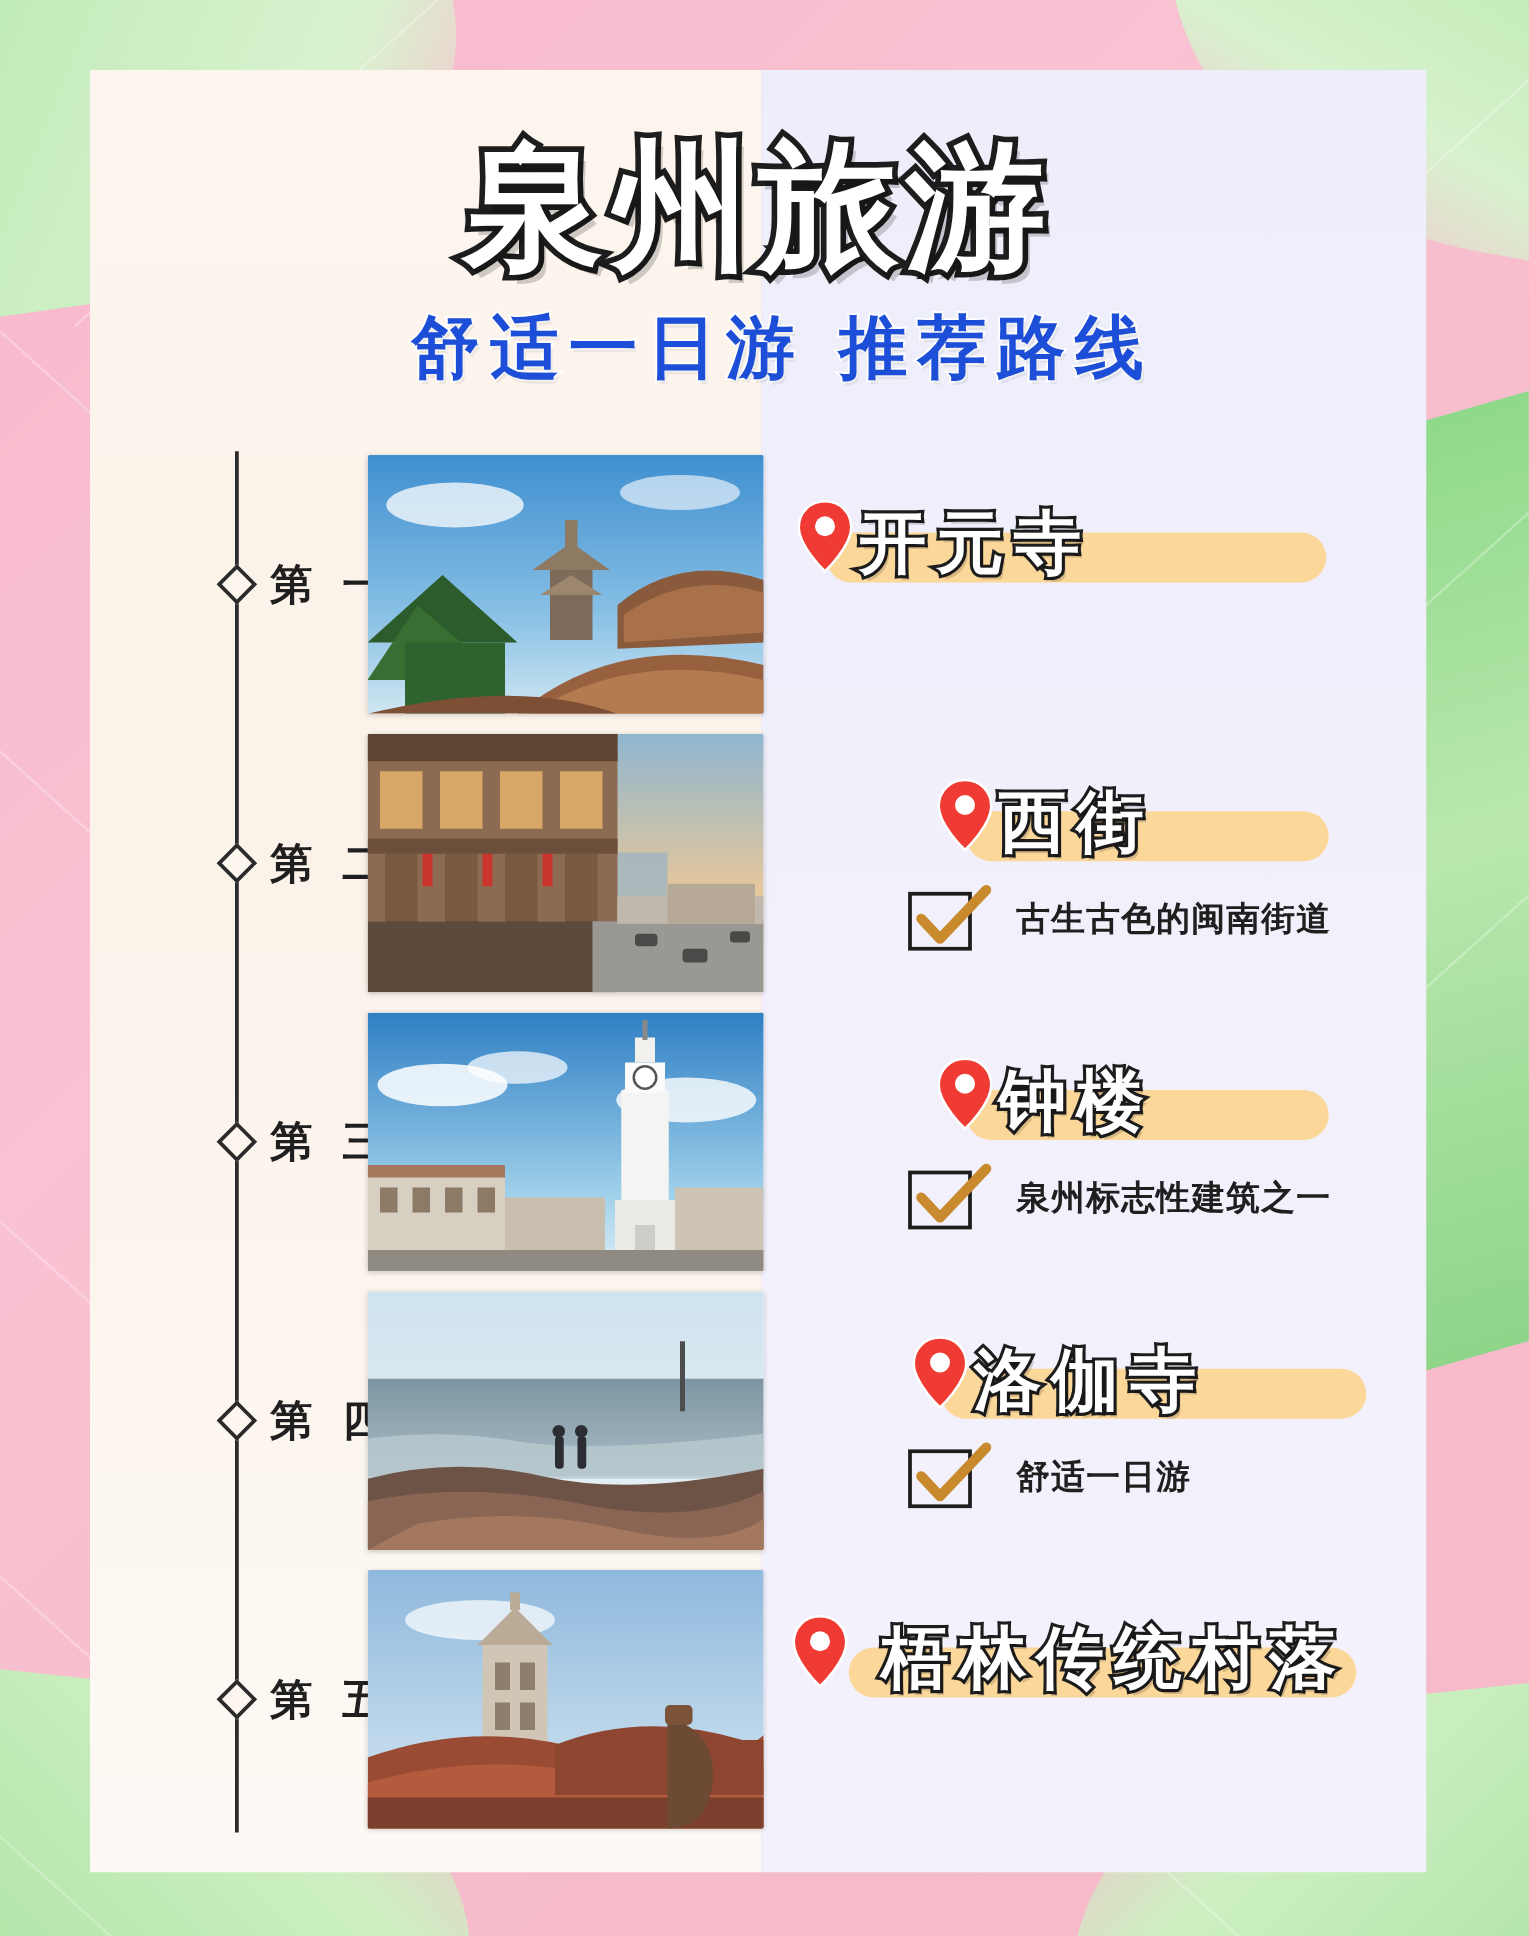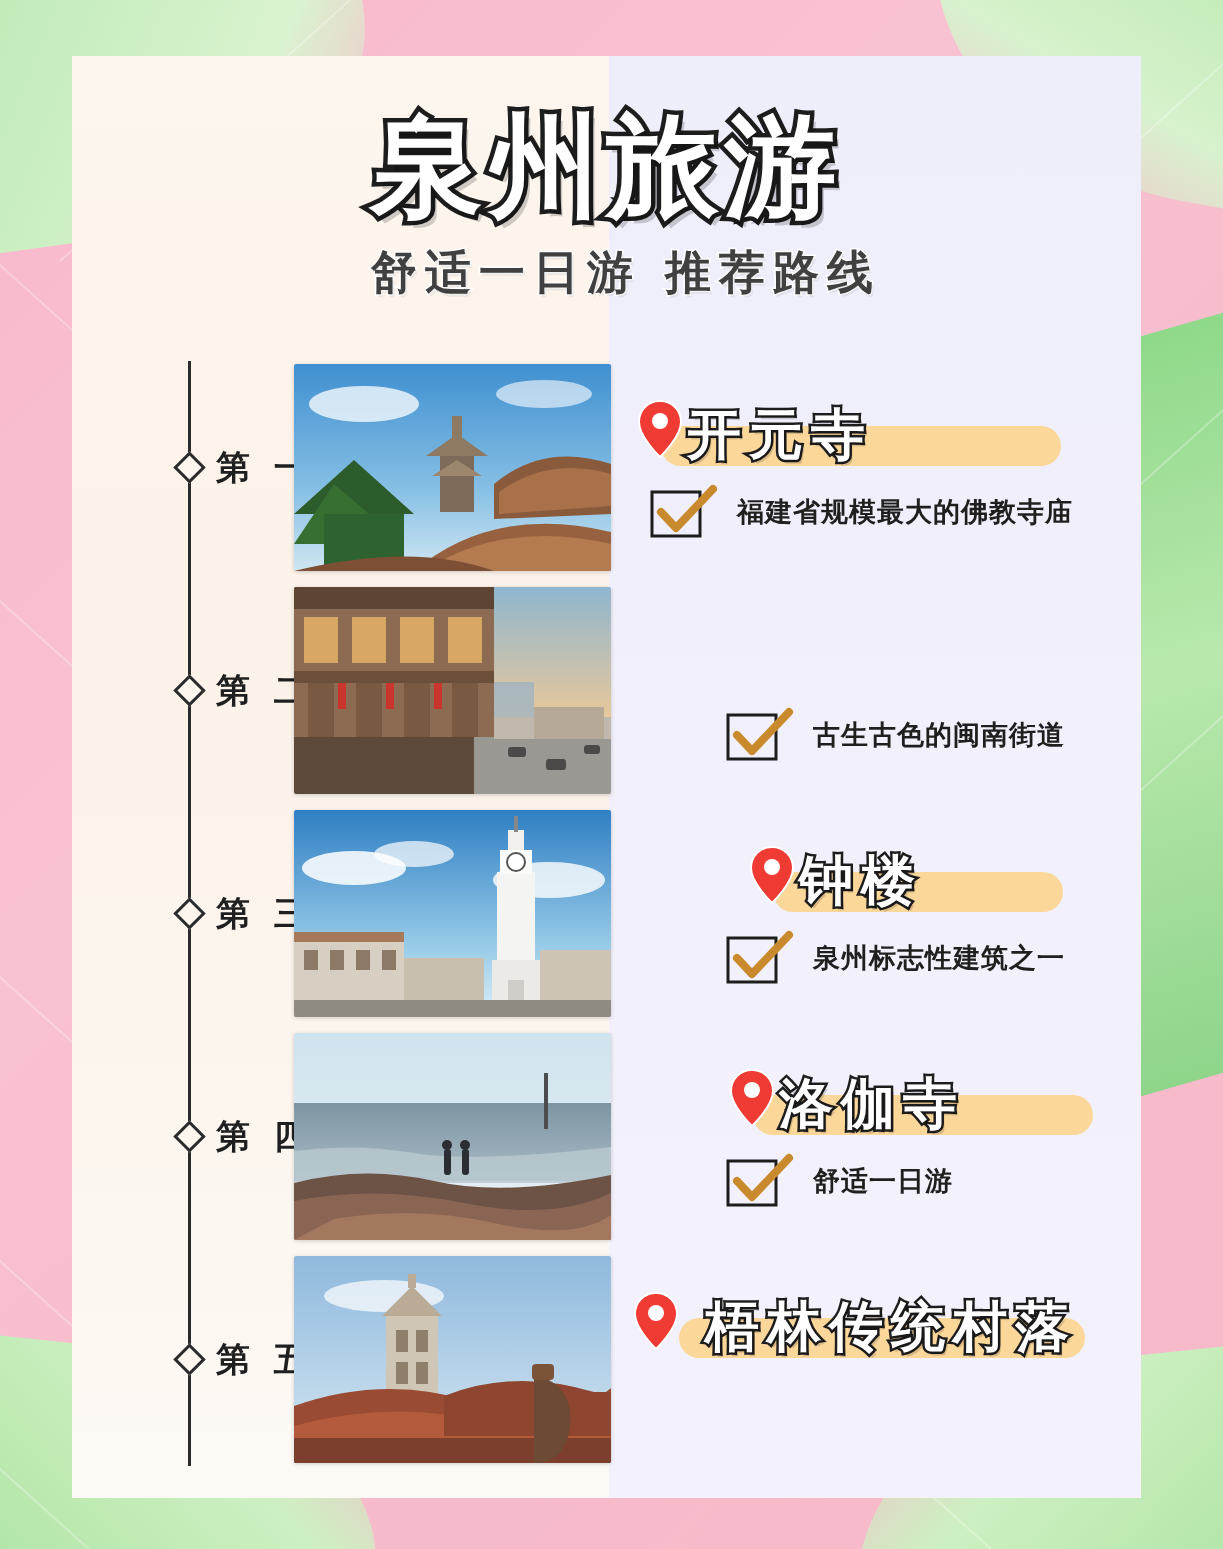--- a/index.html
+++ b/index.html
@@ -90,24 +90,24 @@
     letter-spacing: 6px;
     color: #ffffff;
     -webkit-text-stroke: 9px #1d1d1d;
     paint-order: stroke fill;
     text-shadow: 6px 7px 0 rgba(0,0,0,.18);
     line-height: 1.05;
   }
   .subtitle {
     margin-top: 16px;
     font-family: "DejaVu Sans", "Liberation Sans", sans-serif;
-    font-size: 46px;
+    font-size: 55px;
     font-weight: bold;
     letter-spacing: 8px;
-    color: #404040;
+    color: #1d4ed8;
     -webkit-text-stroke: 3px #ffffff;
     paint-order: stroke fill;
     text-shadow: 2px 3px 0 rgba(0,0,0,.06);
     margin-left: 39px;
   }
 
   
   .timeline-line {
     position: absolute;
     left: 116px; top: 305px;
@@ -462,53 +462,56 @@
           <svg viewBox="0 0 46 60" width="46" height="60" aria-hidden="true">
             <path d="M23 2 C11 2 2 11 2 23 C2 38 23 58 23 58 C23 58 44 38 44 23 C44 11 35 2 23 2 Z" fill="#ef3b33" stroke="#ffffff" stroke-width="2"></path>
             <circle cx="23" cy="22" r="8" fill="#ffffff"></circle>
           </svg>
         </div>
         <div class="place-wrap">
           <div class="highlight" style="width:400px;"></div>
           <div class="place">开元寺</div>
         </div>
       </div>
-      <div class="entry-desc">
-        <div class="checkbox">
-          <svg viewBox="0 0 70 56" width="70" height="56" aria-hidden="true">
-            <rect x="3" y="8" width="48" height="44" fill="none" stroke="#1d1d1d" stroke-width="3"></rect>
-            <path d="M12 28 L27 44 L64 5" fill="none" stroke="#c98a2e" stroke-width="8" stroke-linecap="round" stroke-linejoin="round"></path>
-          </svg>
-        </div>
-        <div class="desc-text">福建省规模最大的佛教寺庙</div>
-      </div>
-    </div>
-
-    <div class="entry">
-      <div class="entry-desc" style="left:116px;">
-        <div class="checkbox">
-          <svg viewBox="0 0 70 56" width="70" height="56" aria-hidden="true">
-            <rect x="3" y="8" width="48" height="44" fill="none" stroke="#1d1d1d" stroke-width="3"></rect>
-            <path d="M12 28 L27 44 L64 5" fill="none" stroke="#c98a2e" stroke-width="8" stroke-linecap="round" stroke-linejoin="round"></path>
-          </svg>
-        </div>
-        <div class="desc-text">古生古色的闽南街道</div>
-      </div>
     </div>
 
     <div class="entry">
       <div class="entry-head" style="left:140px;">
         <div class="pin">
           <svg viewBox="0 0 46 60" width="46" height="60" aria-hidden="true">
             <path d="M23 2 C11 2 2 11 2 23 C2 38 23 58 23 58 C23 58 44 38 44 23 C44 11 35 2 23 2 Z" fill="#ef3b33" stroke="#ffffff" stroke-width="2"></path>
             <circle cx="23" cy="22" r="8" fill="#ffffff"></circle>
           </svg>
         </div>
         <div class="place-wrap">
           <div class="highlight" style="width:290px;"></div>
+          <div class="place">西街</div>
+        </div>
+      </div>
+      <div class="entry-desc" style="left:116px;">
+        <div class="checkbox">
+          <svg viewBox="0 0 70 56" width="70" height="56" aria-hidden="true">
+            <rect x="3" y="8" width="48" height="44" fill="none" stroke="#1d1d1d" stroke-width="3"></rect>
+            <path d="M12 28 L27 44 L64 5" fill="none" stroke="#c98a2e" stroke-width="8" stroke-linecap="round" stroke-linejoin="round"></path>
+          </svg>
+        </div>
+        <div class="desc-text">古生古色的闽南街道</div>
+      </div>
+    </div>
+
+    <div class="entry">
+      <div class="entry-head" style="left:140px;">
+        <div class="pin">
+          <svg viewBox="0 0 46 60" width="46" height="60" aria-hidden="true">
+            <path d="M23 2 C11 2 2 11 2 23 C2 38 23 58 23 58 C23 58 44 38 44 23 C44 11 35 2 23 2 Z" fill="#ef3b33" stroke="#ffffff" stroke-width="2"></path>
+            <circle cx="23" cy="22" r="8" fill="#ffffff"></circle>
+          </svg>
+        </div>
+        <div class="place-wrap">
+          <div class="highlight" style="width:290px;"></div>
           <div class="place">钟楼</div>
         </div>
       </div>
       <div class="entry-desc" style="left:116px;">
         <div class="checkbox">
           <svg viewBox="0 0 70 56" width="70" height="56" aria-hidden="true">
             <rect x="3" y="8" width="48" height="44" fill="none" stroke="#1d1d1d" stroke-width="3"></rect>
             <path d="M12 28 L27 44 L64 5" fill="none" stroke="#c98a2e" stroke-width="8" stroke-linecap="round" stroke-linejoin="round"></path>
           </svg>
         </div>

